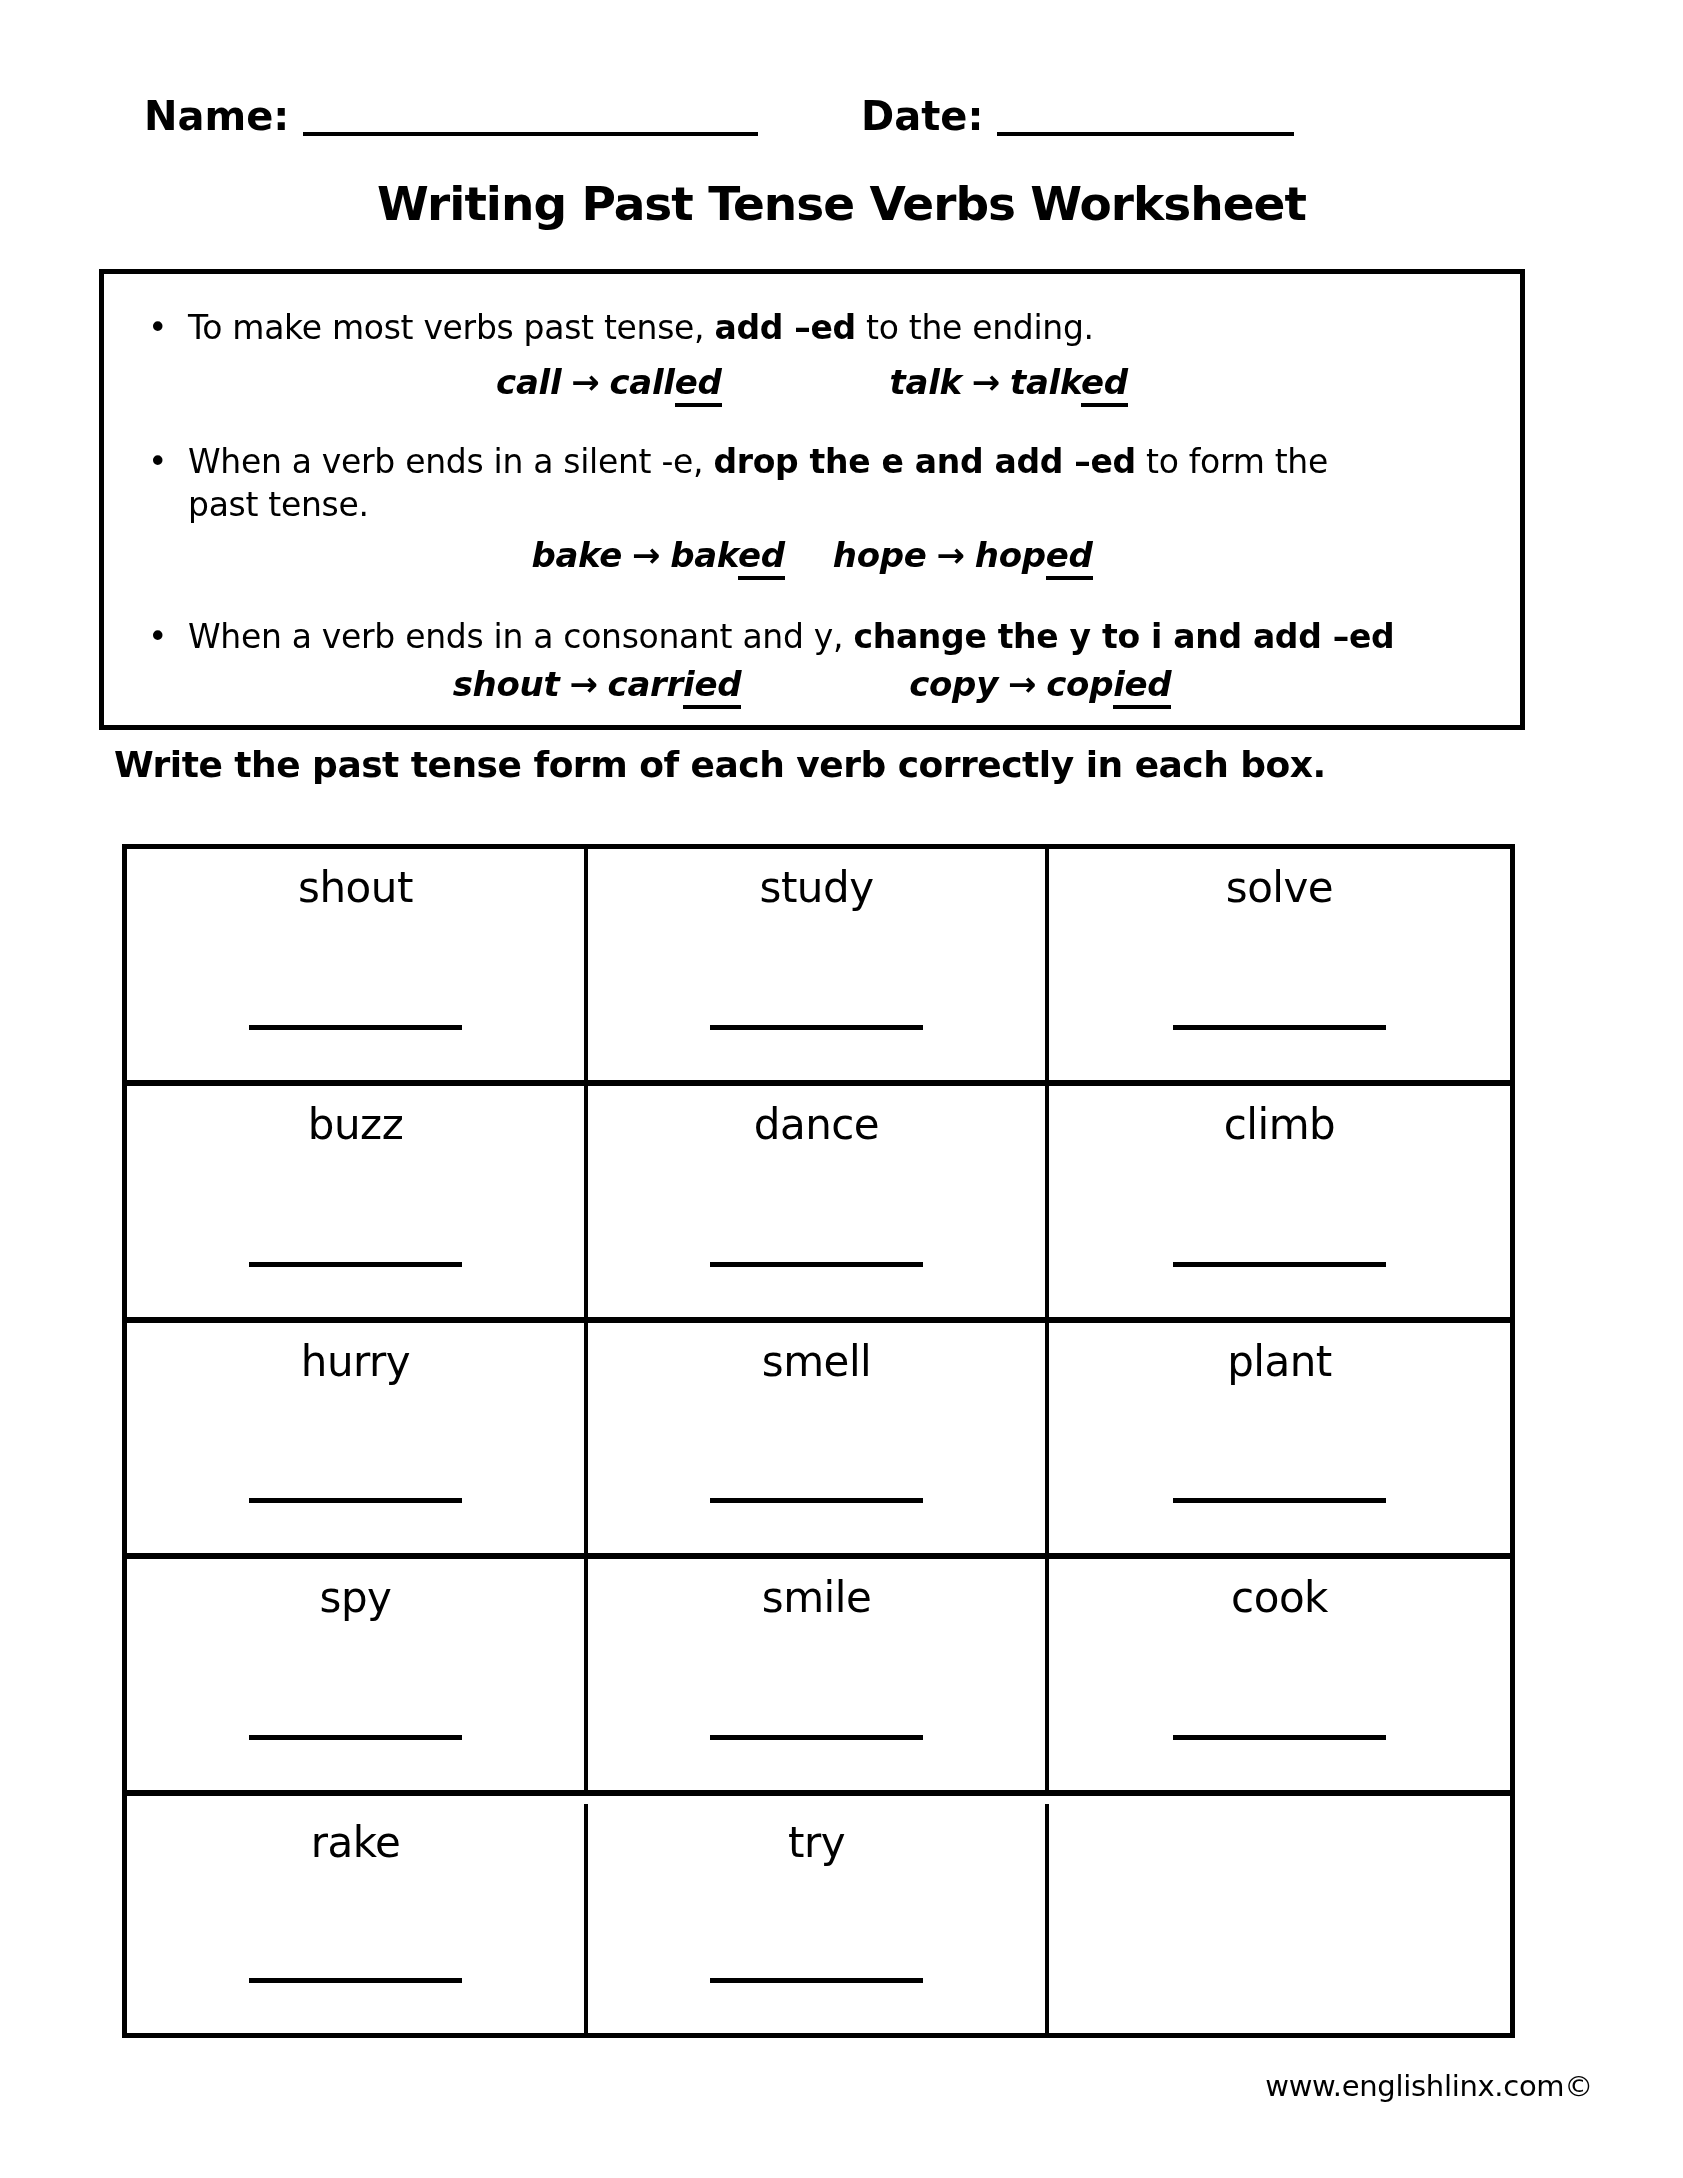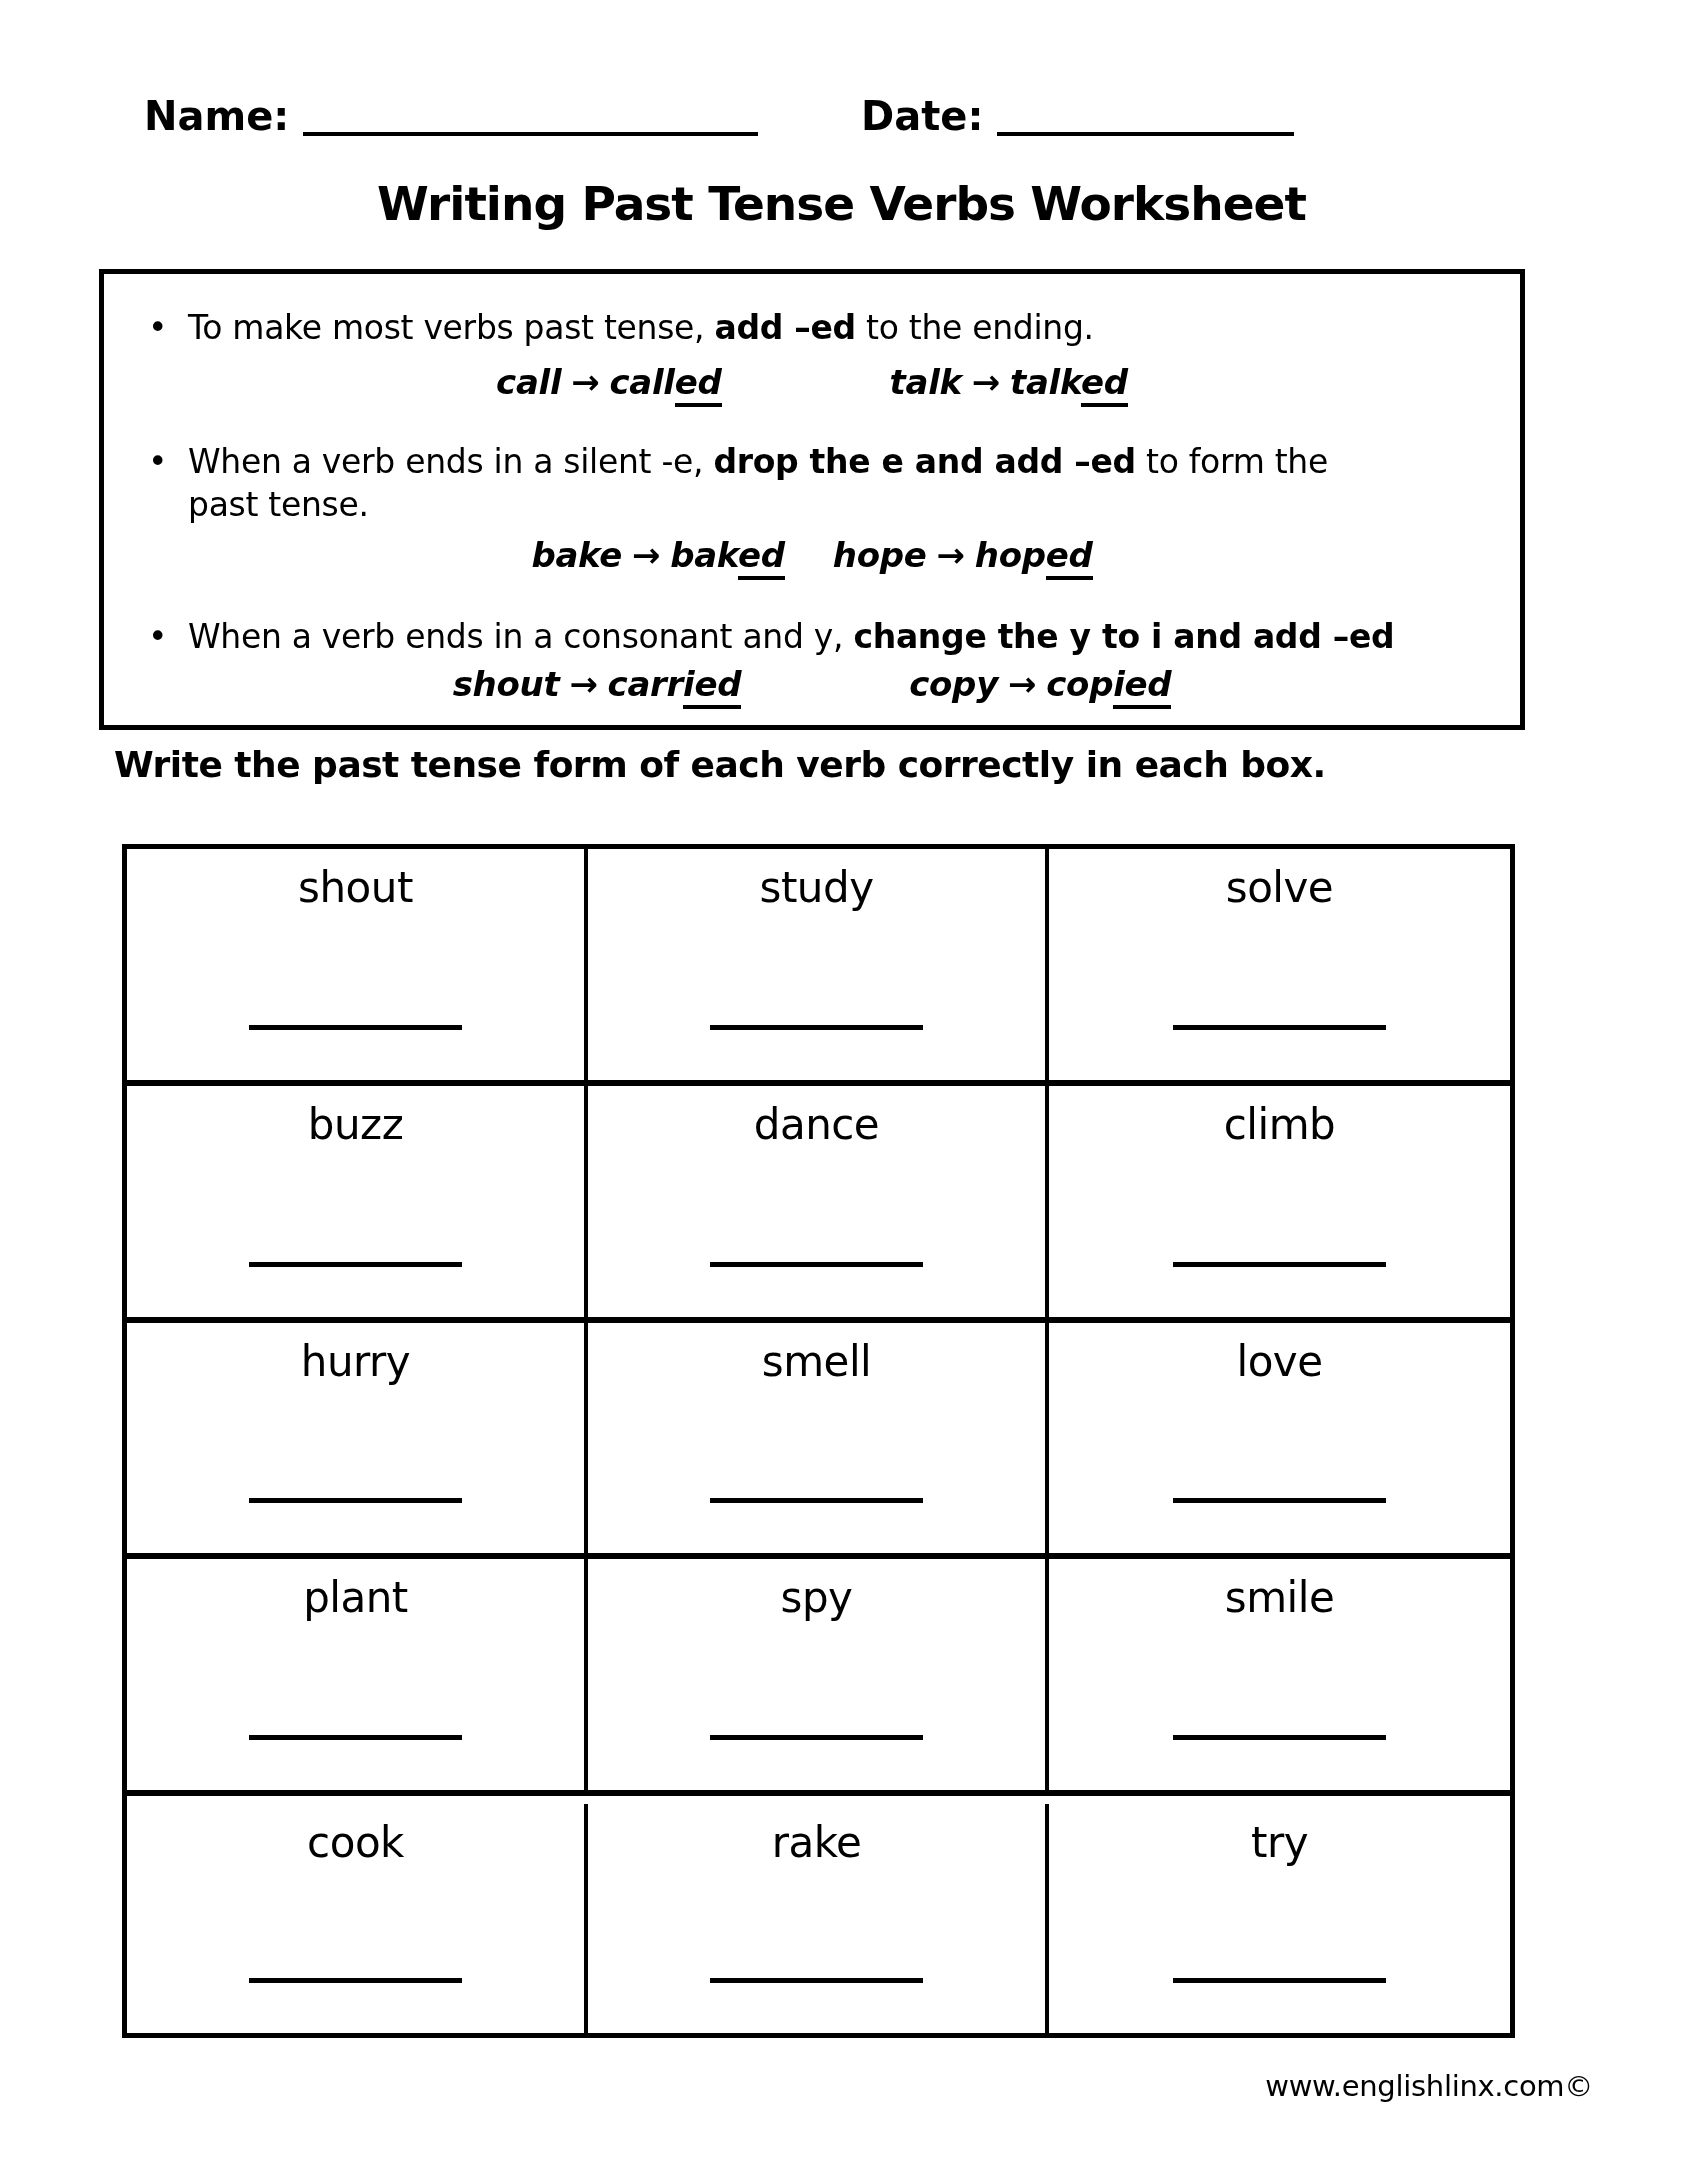--- a/index.html
+++ b/index.html
@@ -160,24 +160,20 @@
       </div>
     <div class="cell">
         <div class="verb">hurry</div>
         <div class="blank"></div>
       </div>
     <div class="cell">
         <div class="verb">smell</div>
         <div class="blank"></div>
       </div>
     <div class="cell">
-        <div class="verb">love</div>
-        <div class="blank"></div>
-      </div>
-    <div class="cell">
         <div class="verb">plant</div>
         <div class="blank"></div>
       </div>
     <div class="cell">
         <div class="verb">spy</div>
         <div class="blank"></div>
       </div>
     <div class="cell">
         <div class="verb">smile</div>
         <div class="blank"></div>

